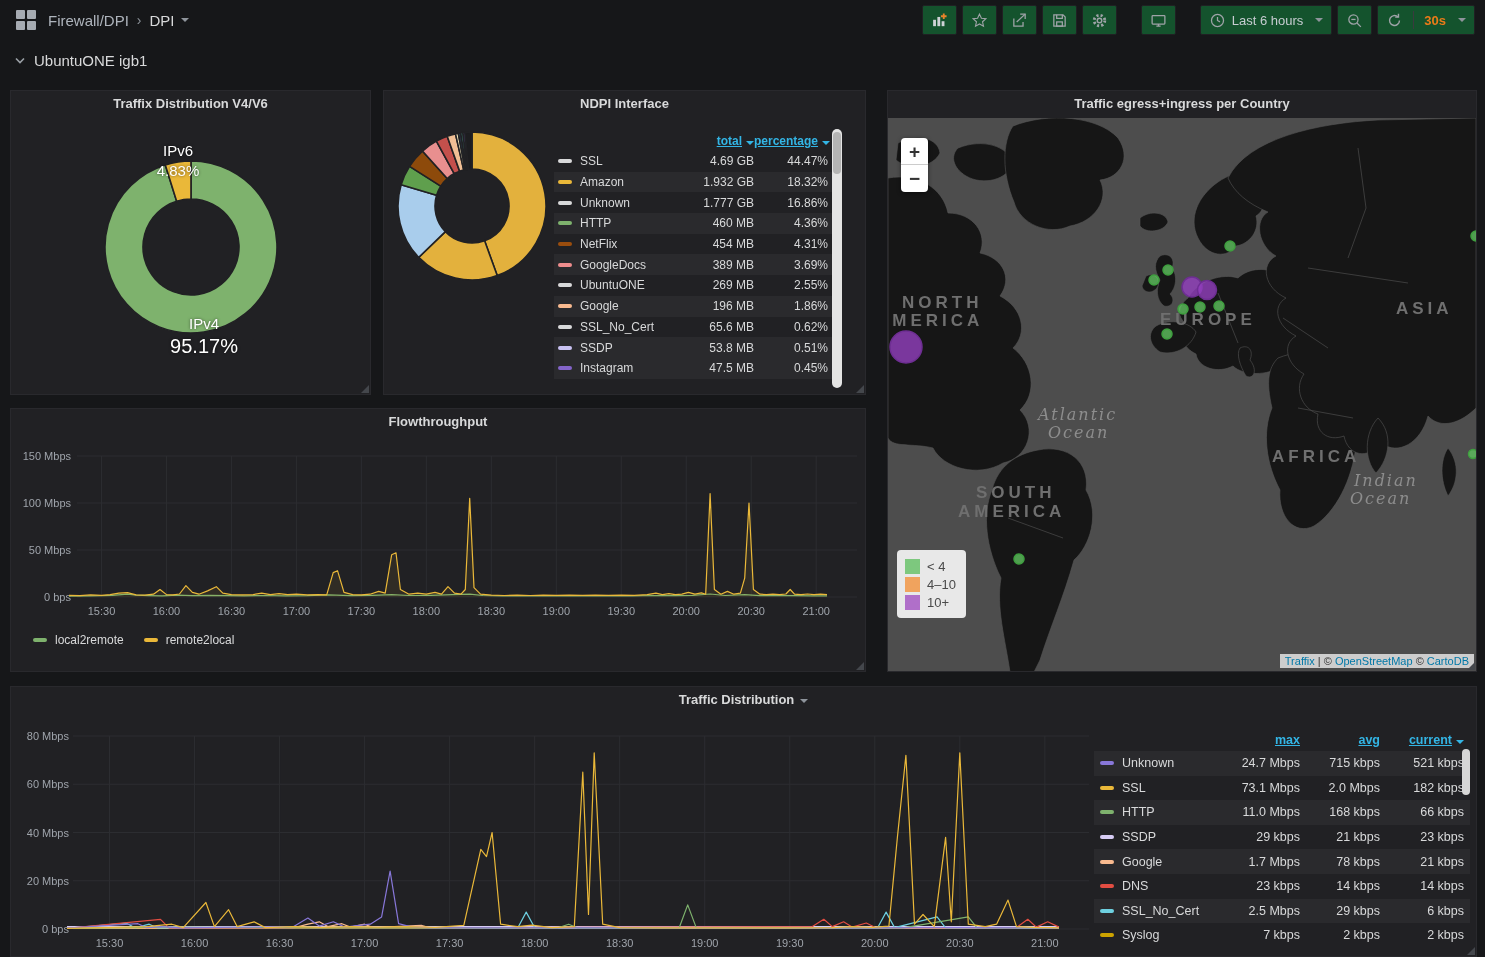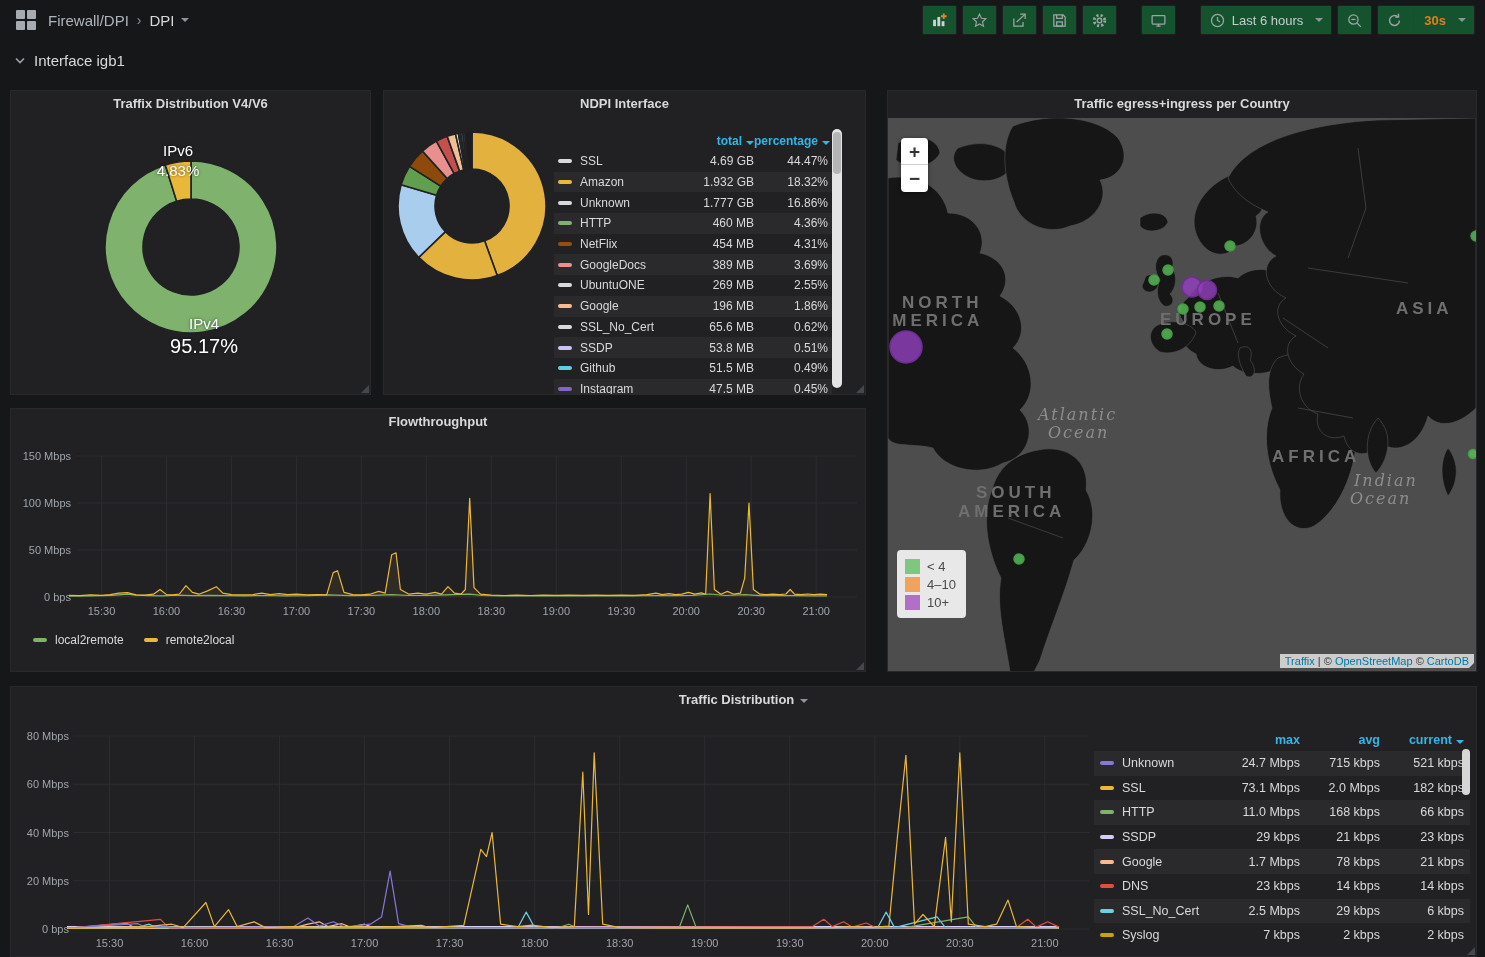--- a/index.html
+++ b/index.html
@@ -50,21 +50,21 @@
 
   
   .pie-label { position:absolute; transform:translateX(-50%); text-align:center;
     color:#fff; font-size:15px; text-shadow:0 0 3px rgba(0,0,0,.6); z-index:4; pointer-events:none; }
 
   
   .ltable { position:absolute; font-size:12px; z-index:4; }
   .lrow { display:flex; align-items:center; }
   .lrow.shaded { background:rgba(255,255,255,.045); }
   .lhead { color:#33b5e5; font-weight:700; }
-  .lhead .hcell { cursor:pointer; }
+  .lhead .hcell { cursor:pointer;text-decoration:underline; }
   .swatch { width:14px; height:4px; border-radius:2px; margin-right:8px; flex:none; }
   .cell-name { flex:1; color:#d8d9da; text-align:left; overflow:hidden; white-space:nowrap; cursor:pointer; }
   .num { text-align:right; white-space:nowrap; }
   .hcaret { display:inline-block; width:0; height:0; border-left:4px solid transparent;
     border-right:4px solid transparent; border-top:4px solid #33b5e5; margin-left:4px; }
 
   #ndpi-table { left:170px; top:40px; width:278px; }
   #ndpi-table .lrow { height:20.7px; padding:0 4px; }
   #ndpi-table .col-total { width:80px; }
   #ndpi-table .col-pct { width:74px; }
@@ -188,21 +188,21 @@
         <span class="refresh-interval">30s</span>
         <span class="caret"></span>
       </div>
     </div>
   </div>
 
   <div class="row-header">
     <svg width="12" height="8" viewBox="0 0 12 8">
       <path d="M2 1.5l4 4 4-4" stroke="#9aa0a6" stroke-width="1.6" fill="none"></path>
     </svg>
-    <span class="row-title">Interface igb1</span>
+    <span class="row-title">UbuntuONE igb1</span>
   </div>
 
   <div class="panel" id="panel-v4v6">
     <div class="panel-title">Traffix Distribution V4/V6</div>
     <svg id="v4v6-svg" class="abs-svg" width="361" height="305">
         <path d="M180,70A86,86 0 1 1 154.29968001382574,73.92994728521096L165.6556353565539,110.19345894988518A48,48 0 1 0 180,108Z" fill="#7eb26d" stroke="#212124" stroke-width="1.6"></path>
         <path d="M154.29968001382574,73.92994728521096A86,86 0 0 1 179.98499016850903,70.0000013098549L179.99162241963296,108.0000007310818A48,48 0 0 0 165.6556353565539,110.19345894988518Z" fill="#eab839" stroke="#212124" stroke-width="1.6"></path>
       </svg>
     <div class="pie-label" style="left:167px; top:51px;">IPv6</div>
     <div class="pie-label" style="left:167px; top:71px;">4.83%</div>
@@ -287,26 +287,20 @@
             <span class="swatch" style="background:#d8d9da"></span>
     <span class="cell-name">SSL_No_Cert</span>
     <span class="num col-total">65.6 MB</span>
     <span class="num col-pct">0.62%</span>
           </div>
           <div class="lrow shaded">
             <span class="swatch" style="background:#c9c2f2"></span>
     <span class="cell-name">SSDP</span>
     <span class="num col-total">53.8 MB</span>
     <span class="num col-pct">0.51%</span>
-          </div>
-          <div class="lrow">
-            <span class="swatch" style="background:#5ecfe0"></span>
-    <span class="cell-name">Github</span>
-    <span class="num col-total">51.5 MB</span>
-    <span class="num col-pct">0.49%</span>
           </div>
           <div class="lrow shaded">
             <span class="swatch" style="background:#8364c9"></span>
     <span class="cell-name">Instagram</span>
     <span class="num col-total">47.5 MB</span>
     <span class="num col-pct">0.45%</span>
           </div>
         </div>
     </div>
     <div id="ndpi-scrollbar">

